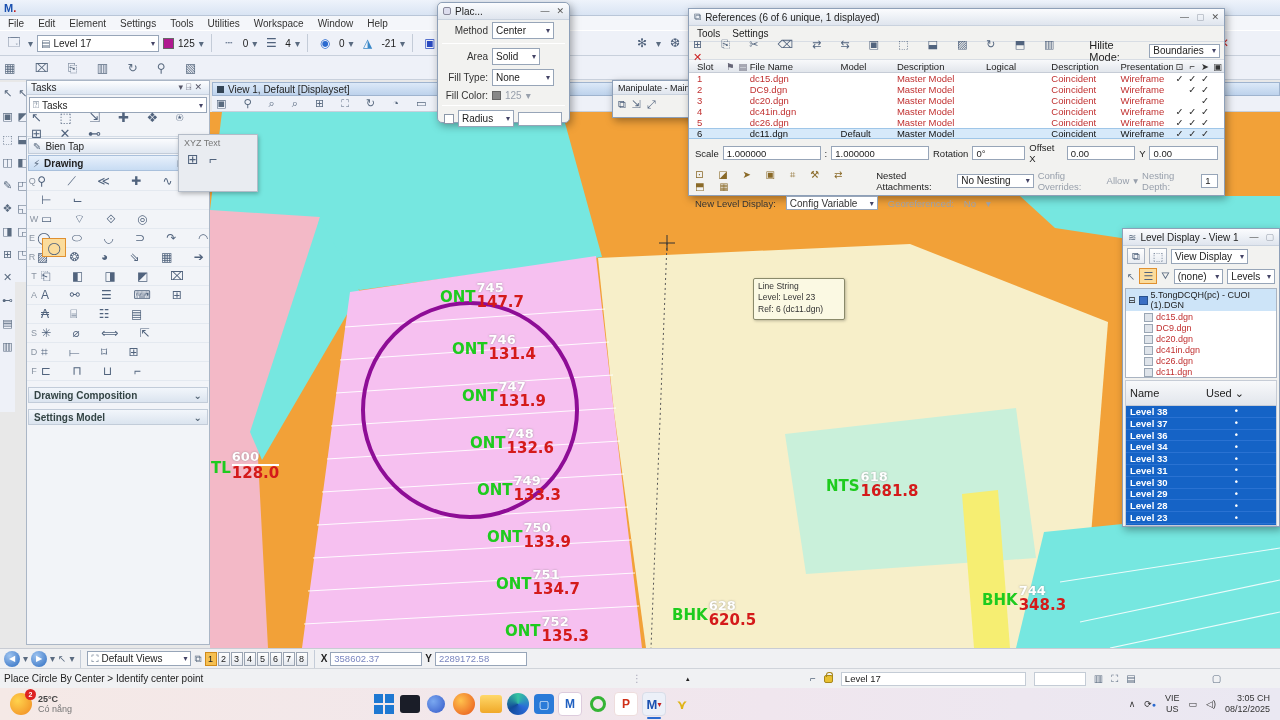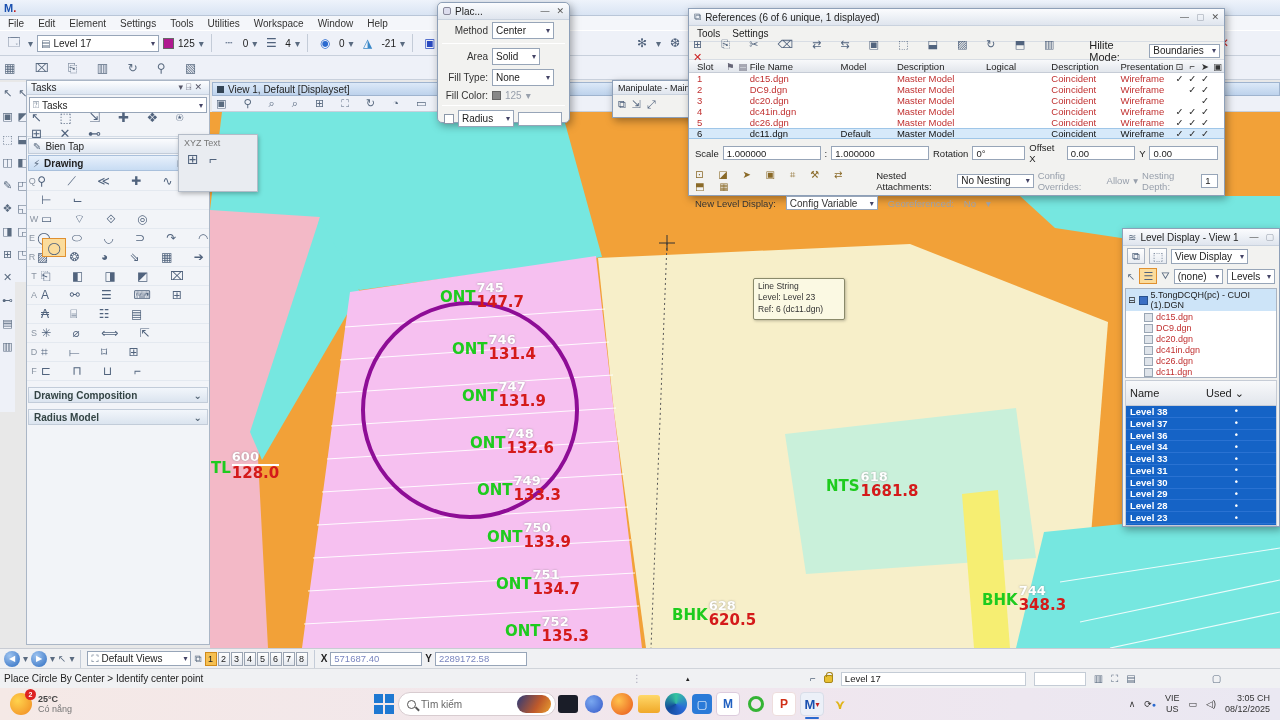--- a/index.html
+++ b/index.html
@@ -281,21 +281,21 @@
       <div class="toolrow">
         <span class="key">F</span>
         <span class="icons">⊏ ⊓ ⊔ ⌐</span>
       </div>
     </div>
   <div class="bar-collapse">
       <span>Drawing Composition</span>
       <span class="rt">⌄</span>
     </div>
   <div class="bar-collapse">
-      <span>Radius Model</span>
+      <span>Settings Model</span>
       <span class="rt">⌄</span>
     </div>
 </div>
 <div class="abs tool-hl" style="display:flex;align-items:center;justify-content:center;color:#51637d;font-size:12px;">◯</div>
 
 <div class="abs viewwin-hd">
   <span style="width:7px;height:7px;background:#345;display:inline-block"></span>
   <span>View 1, Default [Displayset]</span>
 </div>
 <div class="abs viewwin-tb">
@@ -857,21 +857,21 @@
       <span class="vnum">
         <span>7</span>
       </span>
       <span class="vnum">
         <span>8</span>
       </span>
     </span>
   <span class="sep"></span>
   <b>X</b>
   <span class="fld" style="width:92px">
-      <span style="color:#7a86c0">571687.40</span>
+      <span style="color:#7a86c0">358602.37</span>
     </span>
   <b>Y</b>
   <span class="fld" style="width:92px">
       <span style="color:#7a86c0">2289172.58</span>
     </span>
 </div>
 
 <div class="abs statusbar">
   <span>Place Circle By Center &gt; Identify center point</span>
   <span style="position:absolute;left:632px;color:#aab;">⋮</span>
@@ -900,25 +900,20 @@
   </div>
   <div style="display:flex;align-items:center;margin-left:220px;">
     <span class="tb-ic">
         <span class="winlogo">
           <i></i>
           <i></i>
           <i></i>
           <i></i>
         </span>
       </span>
-    <span class="searchpill">
-      <span class="search-ic"></span>
-      <span>Tìm kiếm</span>
-      <span class="pillimg"></span>
-    </span>
     <span class="tb-ic" style="color:#223;background:#1a1d28;width:20px;height:18px;border-radius:3px;"></span>
     <span class="tb-ic">
         <span class="appdot" style="background:radial-gradient(circle at 35% 35%,#7aa8f0,#3458c8);width:18px;height:18px;"></span>
       </span>
     <span class="tb-ic">
         <span class="appdot" style="background:radial-gradient(circle at 35% 35%,#ffc24d,#e8541a);"></span>
       </span>
     <span class="tb-ic" style="background:linear-gradient(#ffd86a,#f0a828);width:22px;height:18px;border-radius:3px;"></span>
     <span class="tb-ic">
         <span class="appdot" style="background:conic-gradient(#35c4a0,#2a6ad8,#124a9a,#35c4a0);"></span>

